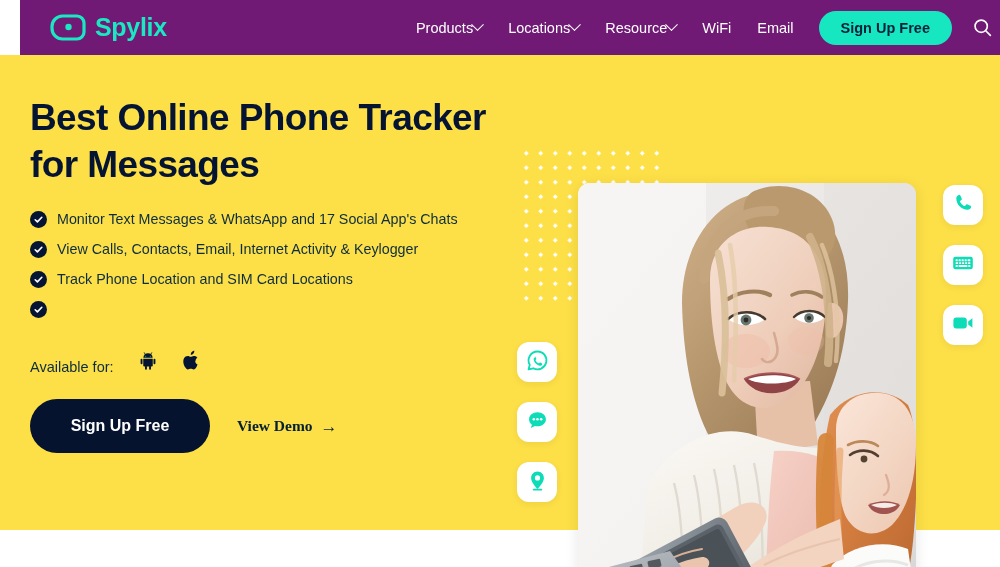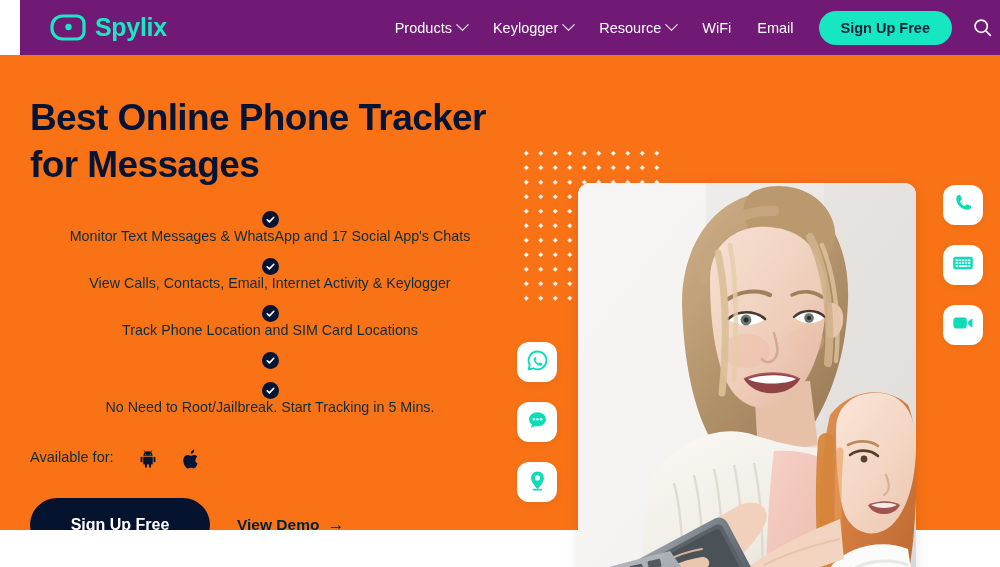--- a/index.html
+++ b/index.html
@@ -41,21 +41,21 @@
     font-weight:bold;
     letter-spacing:-0.3px;
     line-height:1;
   }
   #nav-links {
     display:flex; align-items:center;
     margin-left:auto;
     gap:0px;
   }
   .nav-item {
-    display:flex; align-items:center; gap:6px;
+    display:flex; align-items:center; 
     color:#ffffff;
     font-size:14.5px;
     padding:0 13px;
     cursor:pointer;
     white-space:nowrap;
   }
   .chev {
     display:inline-block;
     width:9px; height:9px;
     border-right:1.6px solid #ffffff;
@@ -79,21 +79,21 @@
     margin-left:18px; margin-right:26px;
     width:24px; height:24px;
     cursor:pointer;
     display:flex; align-items:center; justify-content:center;
   }
 
   
   #hero {
     position:absolute; left:0; top:55px;
     width:1000px; height:475px;
-    background:#f97316;
+    background:#fde047;
     overflow:visible;
   }
 
   
   #dot-grid {
     position:absolute;
     left:519px; top:91px;
     width:145px; height:162px;
     background-image:radial-gradient(#ffffff 1.9px, transparent 2.1px);
     background-size:14.5px 14.5px;
@@ -118,38 +118,38 @@
   #headline {
     color:#041432;
     font-size:37px;
     font-weight:bold;
     line-height:1.27;
     letter-spacing:-0.6px;
   }
   #feature-list { margin-top:22px; }
   .feature-row {
     display:flex; align-items:center;
+    gap:10px;
     margin-bottom:13px;
-    flex-direction:column;
   }
   .check-badge {
     flex:0 0 auto;
     width:17px; height:17px;
     border-radius:50%;
     background:#041432;
     display:flex; align-items:center; justify-content:center;
   }
   .feature-text {
     color:#0d2d3c;
     font-size:14.3px;
     line-height:1.2;
     white-space:nowrap;
   }
   #available-row {
-    display:flex; align-items:flex-start; gap:24px;
+    display:flex; align-items:flex-end; gap:24px;
     margin-top:32px;
   }
   #available-label {
     color:#0d2d3c;
     font-size:14.5px;
   }
   .store-icon { display:block; }
   #cta-row {
     display:flex; align-items:center;
     margin-top:24px;
@@ -167,20 +167,21 @@
     font-family:"Liberation Sans", sans-serif;
   }
   #view-demo {
     margin-left:27px;
     color:#062033;
     font-size:15.5px;
     font-weight:bold;
     cursor:pointer;
     display:flex; align-items:center; gap:8px;
     white-space:nowrap;
+    font-family:Liberation Serif, serif;
   }
   .arrow-glyph { font-size:17px; line-height:1; }
 
   
   .badge {
     position:absolute;
     width:40px; height:40px;
     border-radius:12px;
     background:#ffffff;
     display:flex; align-items:center; justify-content:center;
@@ -232,21 +233,21 @@
     </div>
 
     <div id="nav-links">
 
       <div class="nav-item">
         <span>Products</span>
         <i class="chev"></i>
       </div>
 
       <div class="nav-item">
-        <span>Keylogger</span>
+        <span>Locations</span>
         <i class="chev"></i>
       </div>
 
       <div class="nav-item">
         <span>Resource</span>
         <i class="chev"></i>
       </div>
 
       <div class="nav-item">
         <span>WiFi</span>
@@ -310,28 +311,20 @@
         </div>
 
         <div class="feature-row">
           <span class="check-badge">
             <svg width="11" height="11" viewBox="0 0 12 12" xmlns="http://www.w3.org/2000/svg">
               <polyline points="2.4,6.3 4.8,8.6 9.6,3.6" fill="none" stroke="#ffffff" stroke-width="1.8" stroke-linecap="round" stroke-linejoin="round"></polyline>
             </svg>
           </span>
         </div>
 
-        <div class="feature-row">
-          <span class="check-badge">
-            <svg width="11" height="11" viewBox="0 0 12 12" xmlns="http://www.w3.org/2000/svg">
-              <polyline points="2.4,6.3 4.8,8.6 9.6,3.6" fill="none" stroke="#ffffff" stroke-width="1.8" stroke-linecap="round" stroke-linejoin="round"></polyline>
-            </svg>
-          </span>
-          <span class="feature-text">No Need to Root/Jailbreak. Start Tracking in 5 Mins.</span>
-        </div>
 
       </div>
 
       <div id="available-row">
         <span id="available-label">Available for:</span>
 
         <span class="store-icon">
           <svg width="20" height="20" viewBox="0 0 24 24" xmlns="http://www.w3.org/2000/svg" fill="#041432">
             <path d="M6.3 9.2h11.4v8.1a1.3 1.3 0 0 1-1.3 1.3H7.6a1.3 1.3 0 0 1-1.3-1.3z"></path>
             <rect x="3.1" y="9.3" width="2.3" height="6.6" rx="1.15"></rect>

